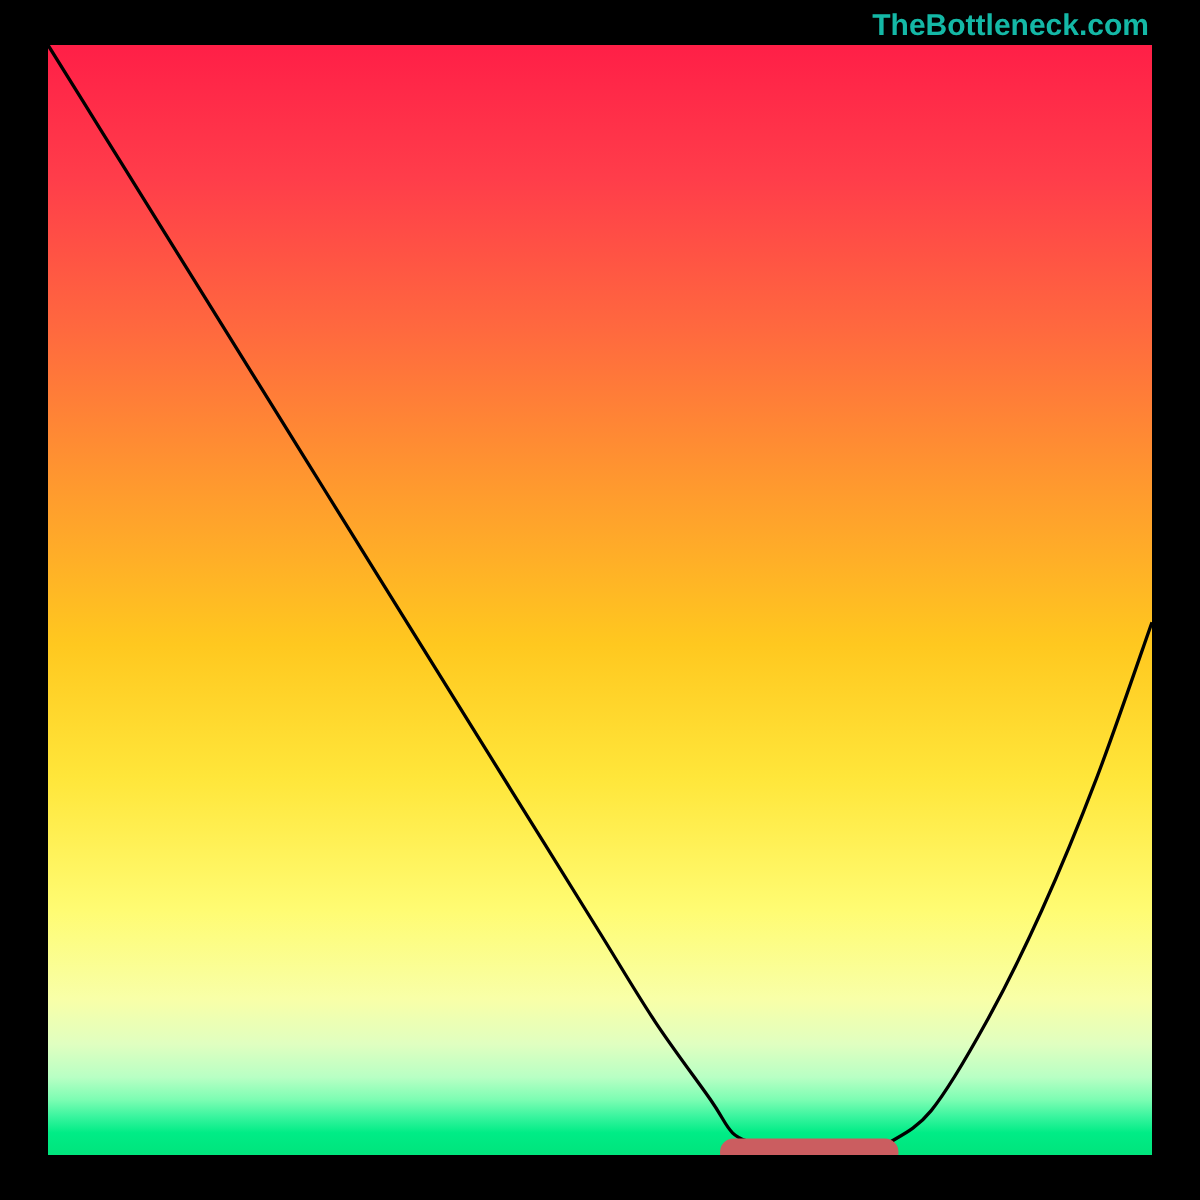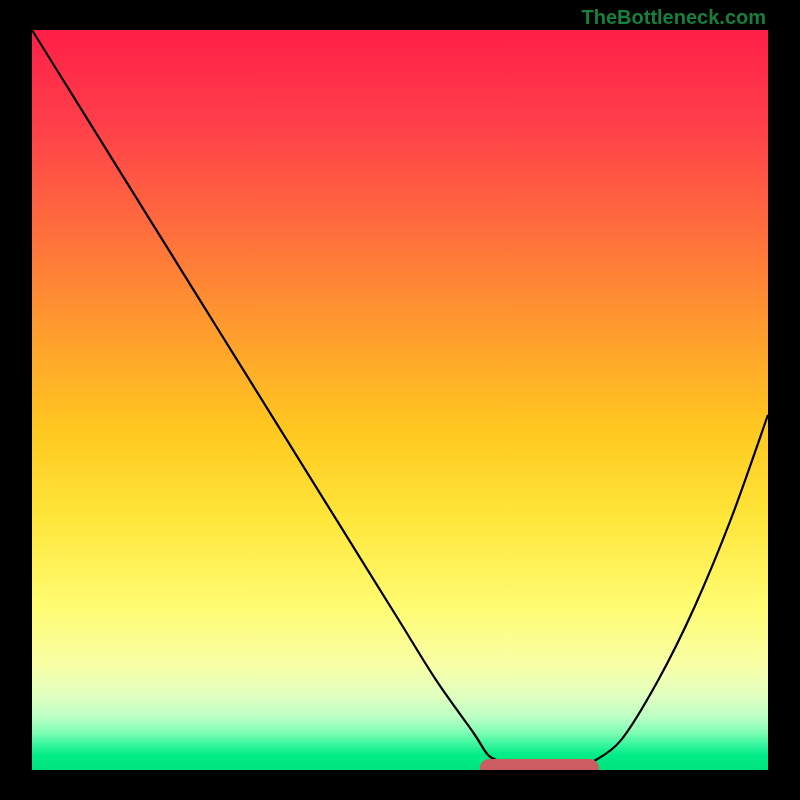--- a/index.html
+++ b/index.html
@@ -15,21 +15,21 @@
           #ffe63a 66%,
           #fffc73 78%,
           #f8ffa8 86%,
           #e0ffc0 90%,
           #b8ffc4 93%,
           #7dfdb3 95%,
           #3bf59f 96.5%,
           #00ec86 98%,
           #00e47c 100%);}
   .curve{position:absolute;left:0;top:0;width:736px;height:740px;}
-  .wm{position:absolute;top:6px;right:34px;font:600 20px Arial,Helvetica,sans-serif;color:#15803d;text-align:center;}
+  .wm{position:absolute;top:6px;right:34px;font:600 20px Arial,Helvetica,sans-serif;color:#14b8a6;text-align:center;}
   .trough{position:absolute;background:#cb5d60;border-radius:9px;}
 </style>
 </head>
 <body>
 
 <div class="frame">
   <div class="plot">
     <div class="grad"></div>
 
     <svg class="curve" viewBox="0 0 736 740" preserveAspectRatio="none">

